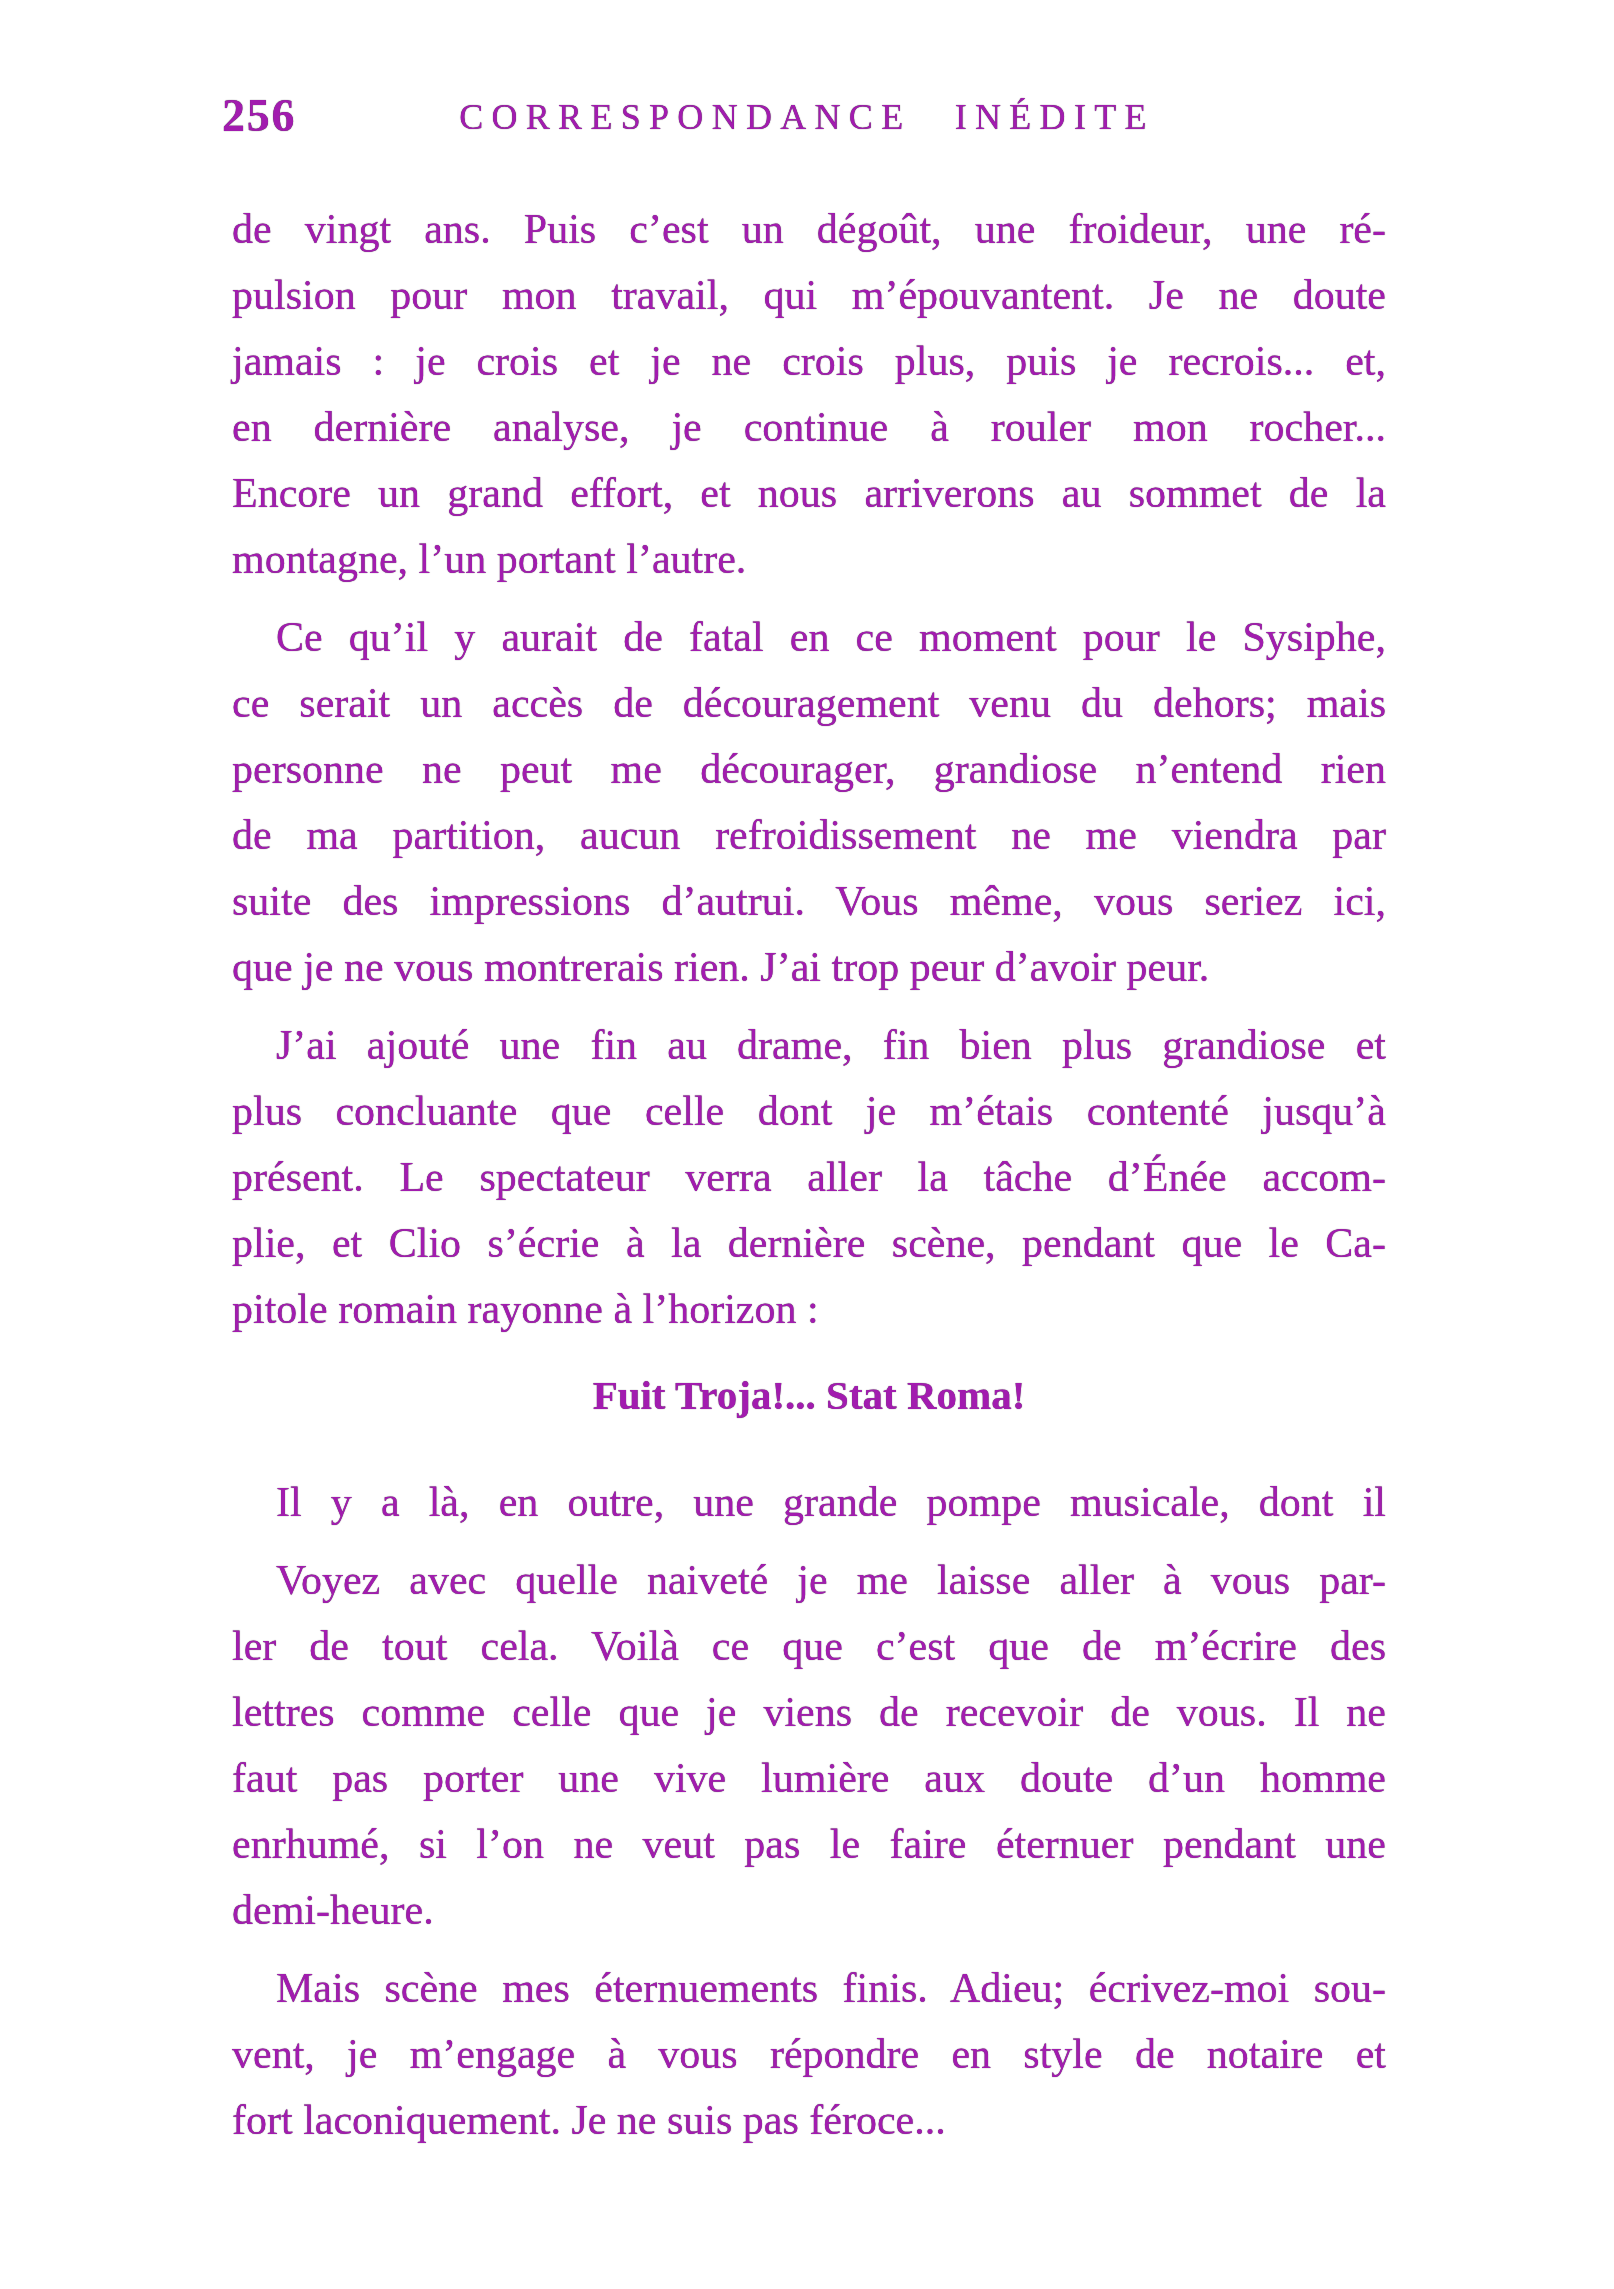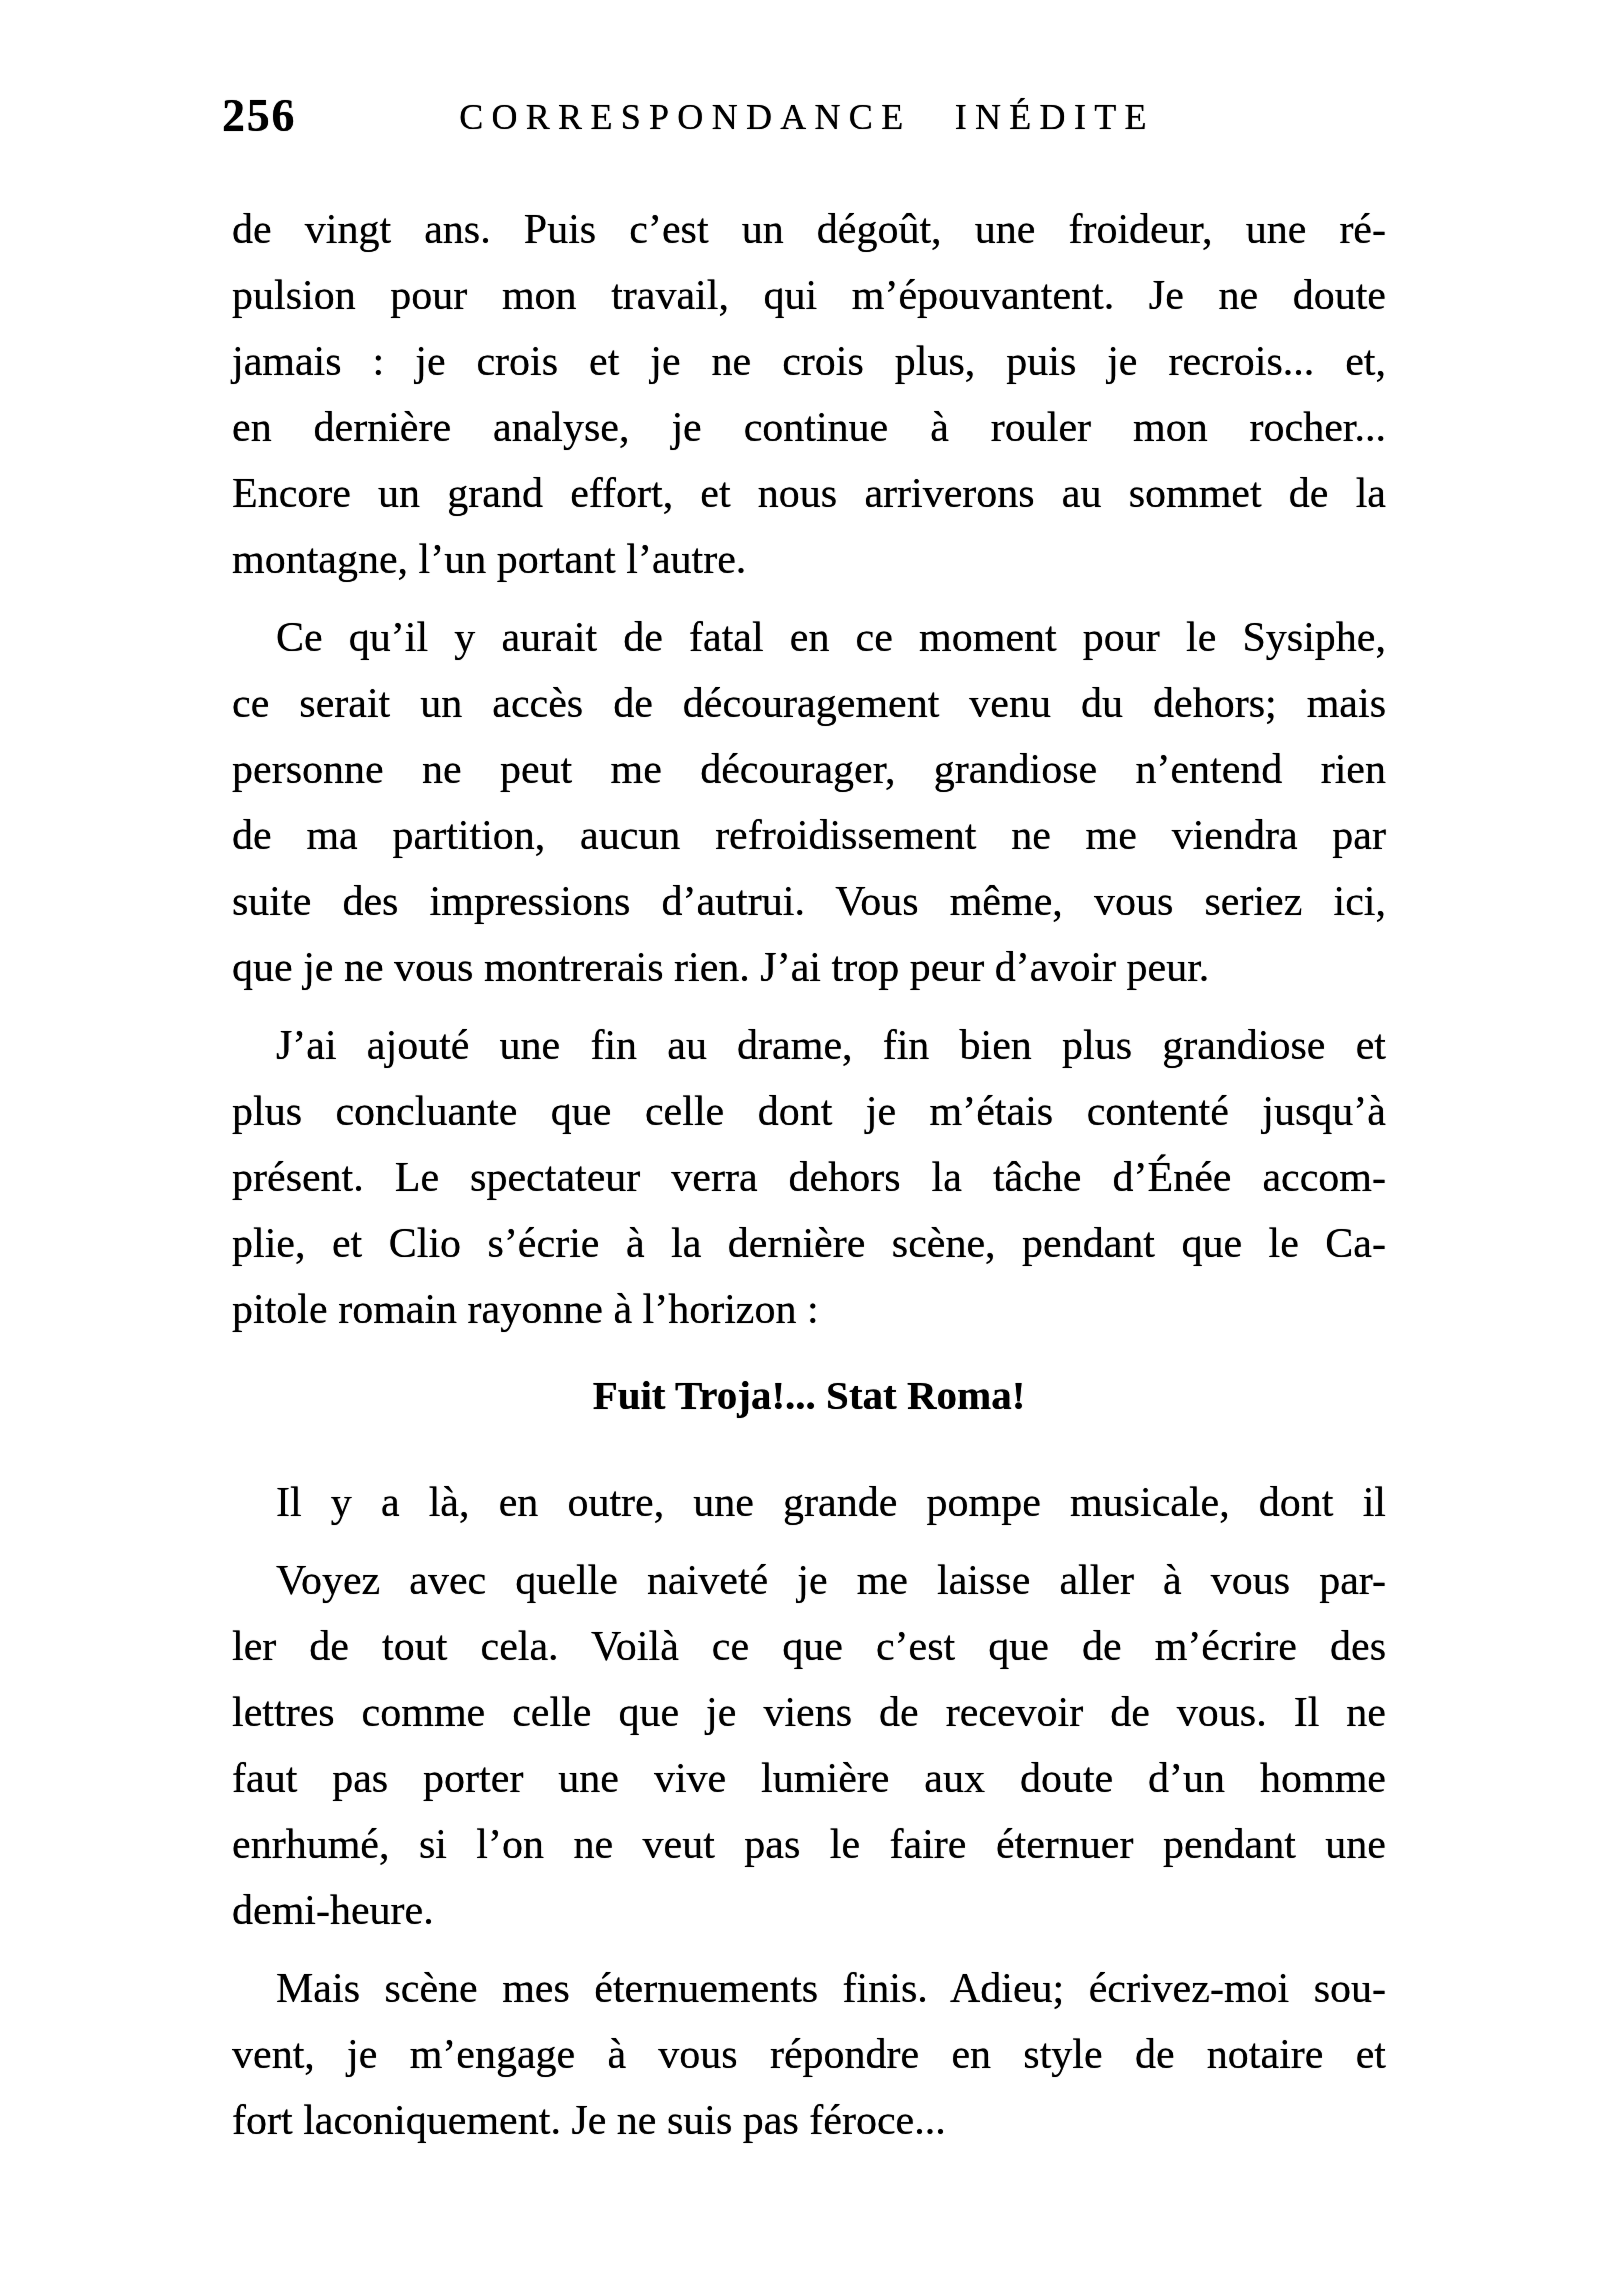--- a/index.html
+++ b/index.html
@@ -7,21 +7,21 @@
     padding: 0;
     background: #e8e8e8;
   }
   .page {
     position: relative;
     width: 1614px;
     height: 2290px;
     background: #ffffff;
     overflow: hidden;
     font-family: "Liberation Serif", "DejaVu Serif", serif;
-    color: #000000;
+    color: #a21caf;
   }
   .pagenum {
     position: absolute;
     left: 222px;
     top: 89px;
     font-size: 46px;
     font-weight: bold;
     letter-spacing: 1.8px;
     text-shadow: 0 0 0.9px rgba(0,0,0,0.85);
   }
@@ -81,21 +81,21 @@
         <div class="line indent">Ce qu’il y aurait de fatal en ce moment pour le Sysiphe,</div>
         <div class="line">ce serait un accès de découragement venu du dehors; mais</div>
         <div class="line">personne ne peut me décourager, grandiose n’entend rien</div>
         <div class="line">de ma partition, aucun refroidissement ne me viendra par</div>
         <div class="line">suite des impressions d’autrui. Vous même, vous seriez ici,</div>
         <div class="line last">que je ne vous montrerais rien. J’ai trop peur d’avoir peur.</div>
       </div>
       <div class="paragraph">
         <div class="line indent">J’ai ajouté une fin au drame, fin bien plus grandiose et</div>
         <div class="line">plus concluante que celle dont je m’étais contenté jusqu’à</div>
-        <div class="line">présent. Le spectateur verra dehors la tâche d’Énée accom-</div>
+        <div class="line">présent. Le spectateur verra aller la tâche d’Énée accom-</div>
         <div class="line">plie, et Clio s’écrie à la dernière scène, pendant que le Ca-</div>
         <div class="line last">pitole romain rayonne à l’horizon :</div>
       </div>
       <div class="paragraph quote">
         <div class="line last">Fuit Troja!... Stat Roma!</div>
       </div>
       <div class="paragraph">
         <div class="line indent">Il y a là, en outre, une grande pompe musicale, dont il</div>
       </div>
       <div class="paragraph">

